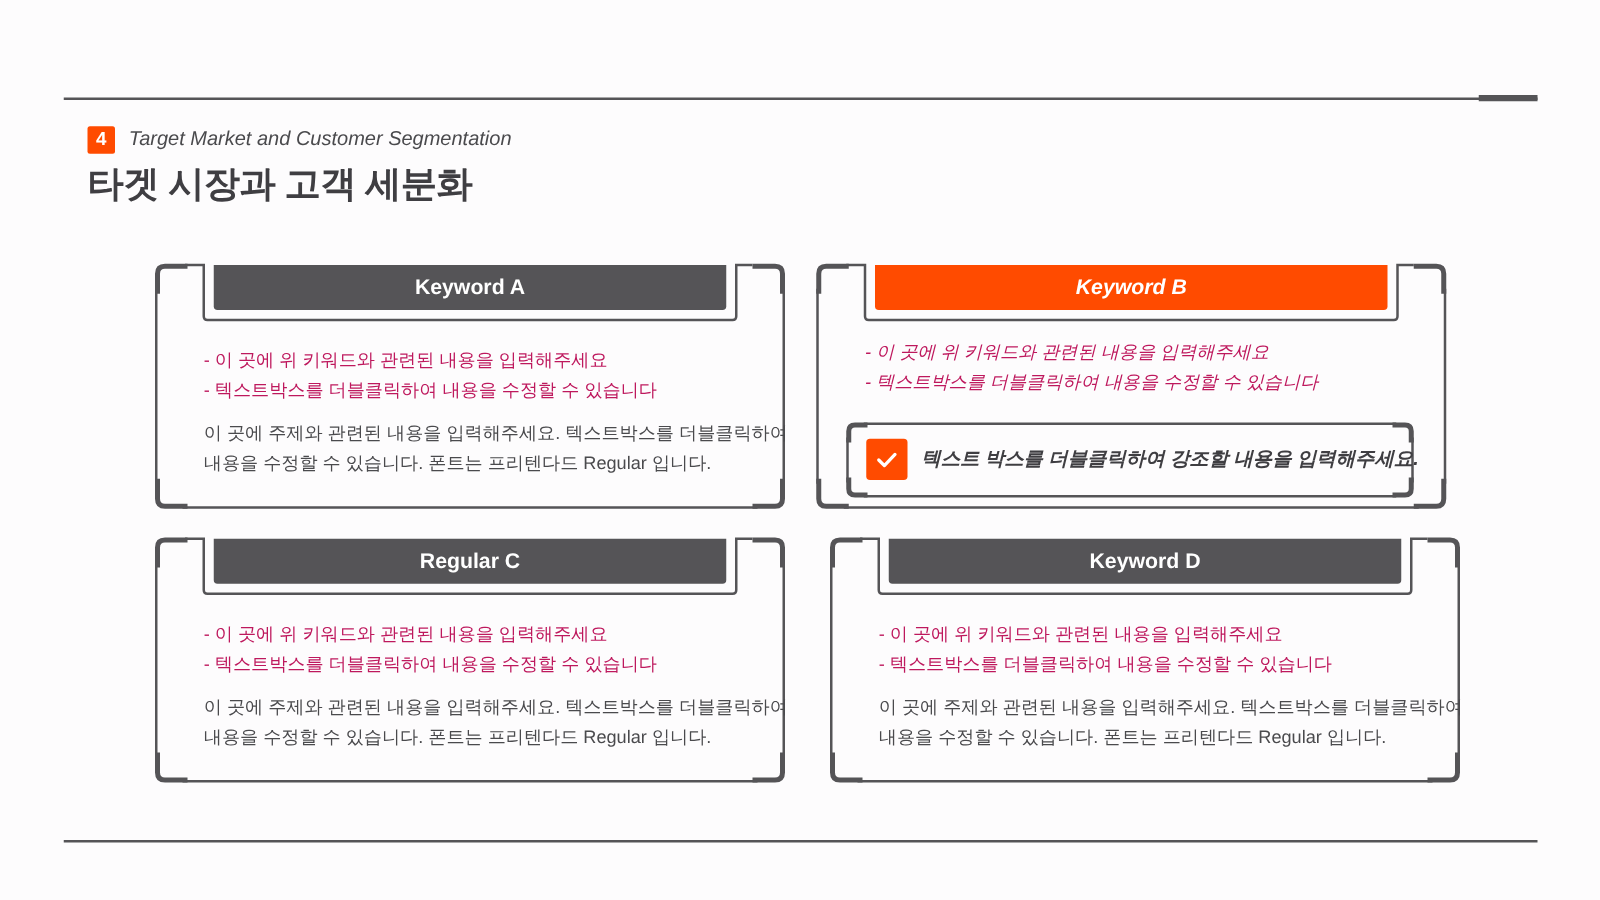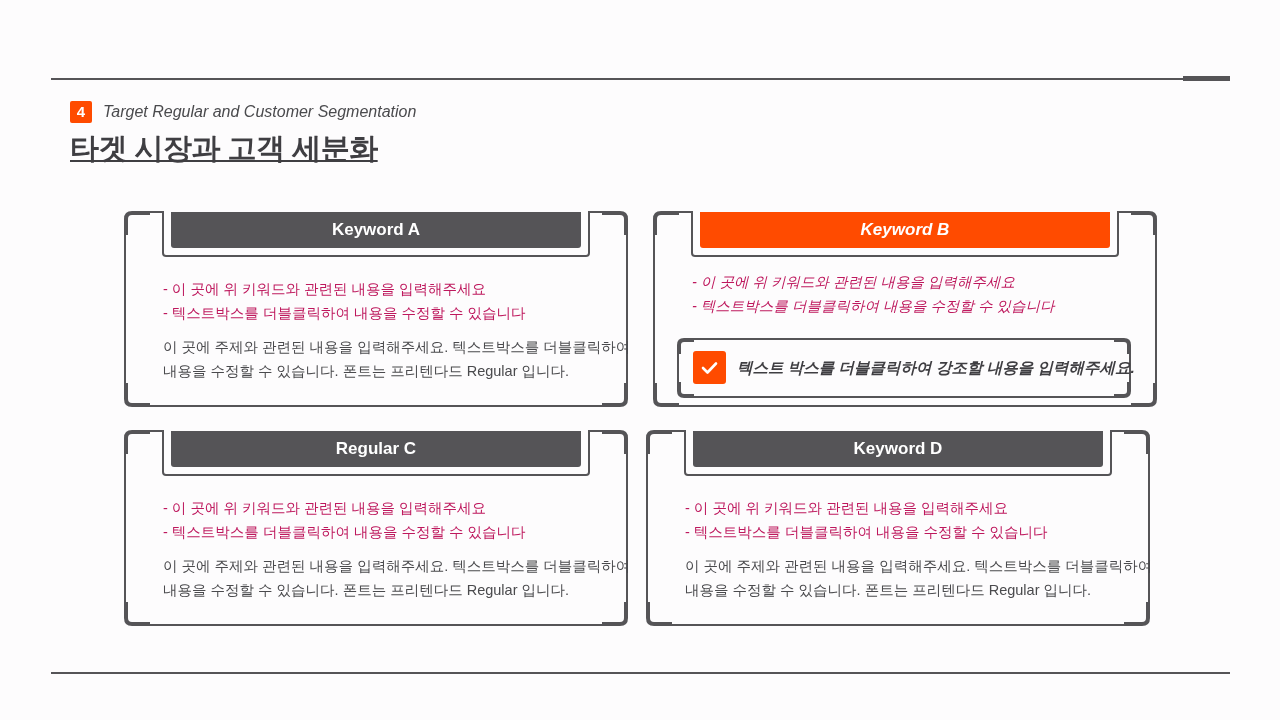--- a/index.html
+++ b/index.html
@@ -17,21 +17,21 @@
     position:absolute; left:70px; top:101px; width:22px; height:22px;
     background:#ff4b00; color:#fff; font-weight:bold; font-size:15px;
     text-align:center; line-height:22px; border-radius:2px;
   }
   .subtitle {
     position:absolute; left:103px; top:101px; font-size:16px; font-style:italic;
     color:#4a4a4d; line-height:22px;
   }
   .page-title {
     position:absolute; left:70px; top:128px; font-size:29px; font-weight:bold;
-    color:#3f3e42; line-height:40px; letter-spacing:-0.5px;text-decoration:underline;
+    color:#3f3e42; line-height:40px; letter-spacing:-0.5px;
   }
 
   .card { position:absolute; width:561px; height:196px; }
   .card svg.frame { position:absolute; left:0; top:0; overflow:visible; }
   .card .kw {
     position:absolute; left:47px; top:1px; width:410px; height:36px;
     background:#555457; color:#fff; font-weight:bold; font-size:17px;
     text-align:center; line-height:36px; border-radius:0 0 3px 3px;
   }
   .card .kw.accent { background:#ff4b00; }
@@ -50,21 +50,21 @@
     line-height:24px; white-space:nowrap;
   }
 </style>
 </head>
 <body>
 
 <div class="rule-top"></div>
 <div class="rule-top-accent"></div>
 
 <div class="section-badge">4</div>
-<div class="subtitle">Target Regular and Customer Segmentation</div>
+<div class="subtitle">Target Market and Customer Segmentation</div>
 <div class="page-title">타겟 시장과 고객 세분화</div>
 
 <div class="card" style="left:124px; top:211px;">
   <svg class="frame" width="504" height="196">
     <g fill="none" stroke="#555457" stroke-linecap="butt">
 
       <path d="M1 20 V176" stroke-width="2"></path>
       <path d="M503 20 V176" stroke-width="2"></path>
       <path d="M22 195 H482" stroke-width="2"></path>
 
@@ -144,21 +144,21 @@
   <div class="bullets">
     <div>- 이 곳에 위 키워드와 관련된 내용을 입력해주세요</div>
     <div>- 텍스트박스를 더블클릭하여 내용을 수정할 수 있습니다</div>
   </div>
   <div class="para">
     <div>이 곳에 주제와 관련된 내용을 입력해주세요. 텍스트박스를 더블클릭하여</div>
     <div>내용을 수정할 수 있습니다. 폰트는 프리텐다드 Regular 입니다.</div>
   </div>
 </div>
 
-<div class="card" style="left:646px; top:430px;">
+<div class="card" style="left:664px; top:430px;">
   <svg class="frame" width="504" height="196">
     <g fill="none" stroke="#555457" stroke-linecap="butt">
       <path d="M1 20 V176" stroke-width="2"></path>
       <path d="M503 20 V176" stroke-width="2"></path>
       <path d="M22 195 H482" stroke-width="2"></path>
       <path d="M24 1 H39 V42 Q39 45 42 45 H462 Q465 45 465 42 V1 H478" stroke-width="2"></path>
       <path d="M2 24 V8 Q2 2 8 2 H26" stroke-width="4"></path>
       <path d="M478 2 H496 Q502 2 502 8 V24" stroke-width="4"></path>
       <path d="M2 172 V188 Q2 194 8 194 H26" stroke-width="4"></path>
       <path d="M478 194 H496 Q502 194 502 188 V172" stroke-width="4"></path>

